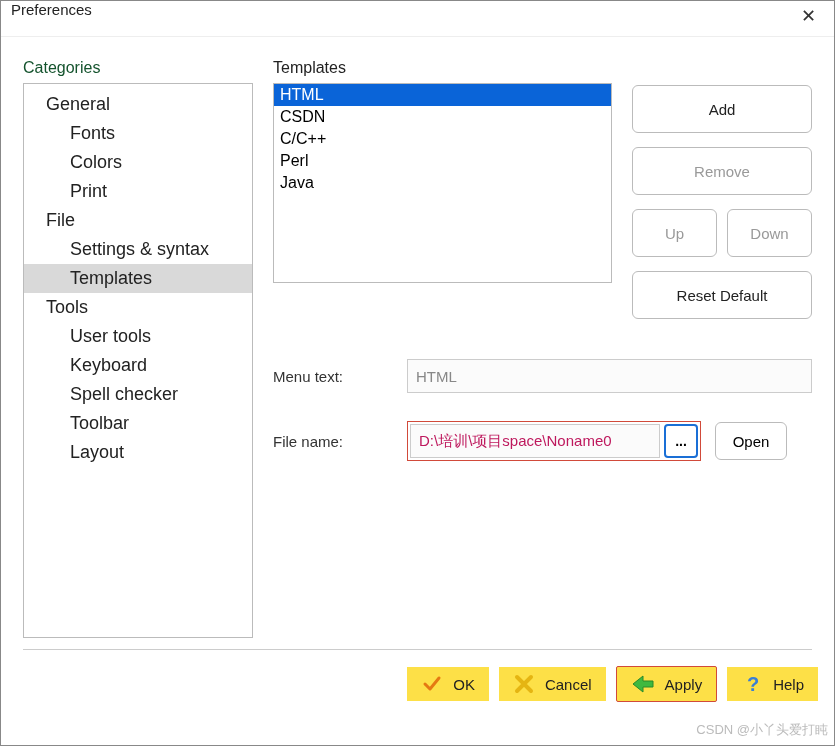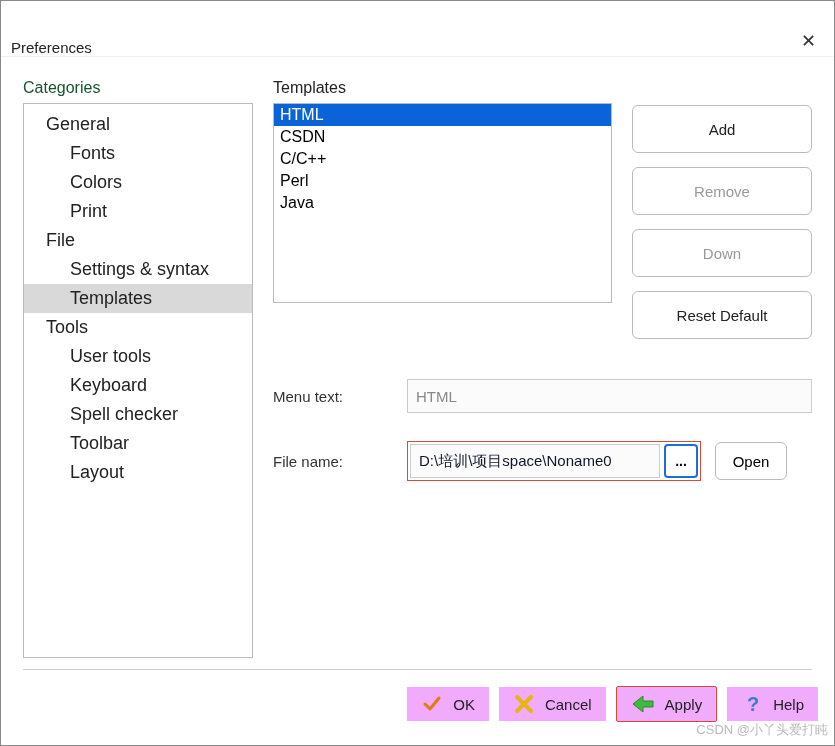--- a/index.html
+++ b/index.html
@@ -1,17 +1,17 @@
 <!DOCTYPE html>
 <html><head>
   <meta charset="utf-8">
   <style>
     * { box-sizing: border-box; margin: 0; padding: 0; font-family: "Segoe UI", Tahoma, sans-serif; }
     body { width: 835px; height: 746px; background: #fff; border: 1px solid #888; position: relative; }
-    .titlebar { height: 36px; display: flex; align-items: flex-end; padding: 0 10px; border-bottom: 1px solid #eee; margin-top: 20px; }
+    .titlebar { height: 36px; display: flex; align-items: flex-start; padding: 0 10px; border-bottom: 1px solid #eee; }
     .titlebar .title { font-size: 15px; color: #222; flex: 1; }
     .close-x { font-size: 18px; color: #333; padding: 4px 8px; cursor: pointer; }
     .content { padding: 22px 22px 10px 22px; display: flex; gap: 20px; height: 612px; }
     .cat-col { width: 230px; }
     .cat-label { font-size: 16px; color: #14532d; margin-bottom: 6px; }
     .cat-tree { border: 1px solid #bbb; height: 555px; padding-top: 6px; font-size: 18px; color: #222; }
     .tree-item { padding: 4px 0 4px 22px; cursor: pointer; }
     .tree-item.child { padding-left: 46px; }
     .tree-item.selected { background: #d9d9d9; }
     .right-col { flex: 1; display: flex; flex-direction: column; }
@@ -21,28 +21,28 @@
     .tmpl-list { border: 1px solid #bbb; height: 200px; font-size: 16px; }
     .tmpl-item { padding: 2px 6px; cursor: pointer; }
     .tmpl-item.selected { background: #0a64d8; color: #fff; }
     .btn-col { width: 180px; display: flex; flex-direction: column; gap: 14px; padding-top: 26px; }
     .btn { height: 48px; border: 1px solid #bbb; border-radius: 6px; background: #fff; font-size: 15px; color: #222; cursor: pointer; display: flex; align-items: center; justify-content: center; }
     .btn.disabled { color: #999; }
     .btn-row { display: flex; gap: 10px; }
     .btn-row .btn { flex: 1; }
     .form-row { display: flex; align-items: center; gap: 14px; margin-top: 28px; font-size: 15px; }
     .form-lbl { width: 120px; color: #333; }
-    .txt-input { flex: 1; height: 34px; border: 1px solid #ccc; padding: 0 8px; font-size: 15px; color: #0f172a; background: #fbfbfb; }
+    .txt-input { flex: 1; height: 34px; border: 1px solid #ccc; padding: 0 8px; font-size: 15px; color: #be185d; background: #fbfbfb; }
     .txt-input.disabled { color: #888; }
     .red-outline { border: 1px solid #d14a3a; }
     .browse-btn { width: 34px; height: 34px; border: 2px solid #1a6fd6; border-radius: 4px; background: #fff; font-size: 14px; font-weight: bold; cursor: pointer; display: flex; align-items: center; justify-content: center; }
     .open-btn { height: 38px; width: 72px; border: 1px solid #bbb; border-radius: 6px; background: #fff; font-size: 15px; cursor: pointer; }
     .divider { border-top: 1px solid #ccc; margin: 0 22px; }
     .footer { height: 68px; display: flex; align-items: center; justify-content: flex-end; gap: 10px; padding: 0 16px; }
-    .icon-btn { display: flex; align-items: center; gap: 10px; padding: 6px 14px; cursor: pointer; font-size: 15px; color: #222; background: #f0abfc; border: none; }
+    .icon-btn { display: flex; align-items: center; gap: 10px; padding: 6px 14px; cursor: pointer; font-size: 15px; color: #222; background: #fde047; border: none; }
     .icon-btn.outlined { border: 1px solid #d14a3a; border-radius: 2px; }
     .watermark { position: absolute; right: 6px; bottom: 6px; font-size: 13px; color: #bbb; pointer-events: none; }
     svg { display: block; }
   </style>
 </head>
 <body>
 
 <div class="titlebar">
   <div class="title">Preferences</div>
   <div class="close-x">✕</div>
@@ -77,20 +77,21 @@
           <div class="tmpl-item">CSDN</div>
           <div class="tmpl-item">C/C++</div>
           <div class="tmpl-item">Perl</div>
           <div class="tmpl-item">Java</div>
         </div>
       </div>
       <div class="btn-col">
         <button class="btn">Add</button>
         <button class="btn disabled">Remove</button>
         <div class="btn-row">
+          <button class="btn disabled">Up</button>
           <button class="btn disabled">Down</button>
         </div>
         <button class="btn">Reset Default</button>
       </div>
     </div>
 
     <div class="form-row" style="margin-top:40px;">
       <div class="form-lbl">Menu text:</div>
       <input class="txt-input disabled" readonly="" value="HTML" style="">
     </div>

